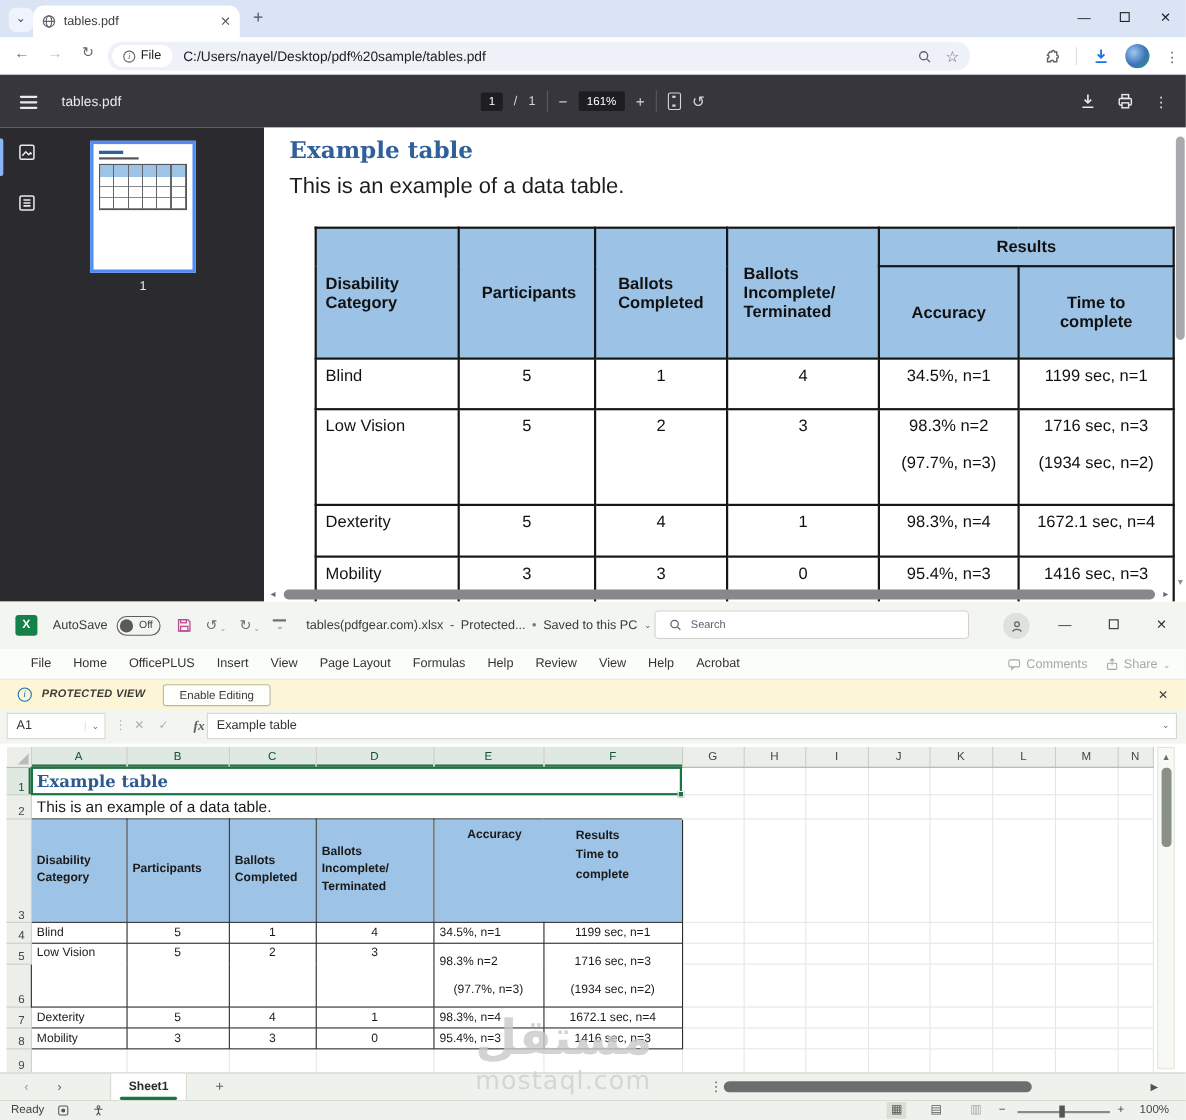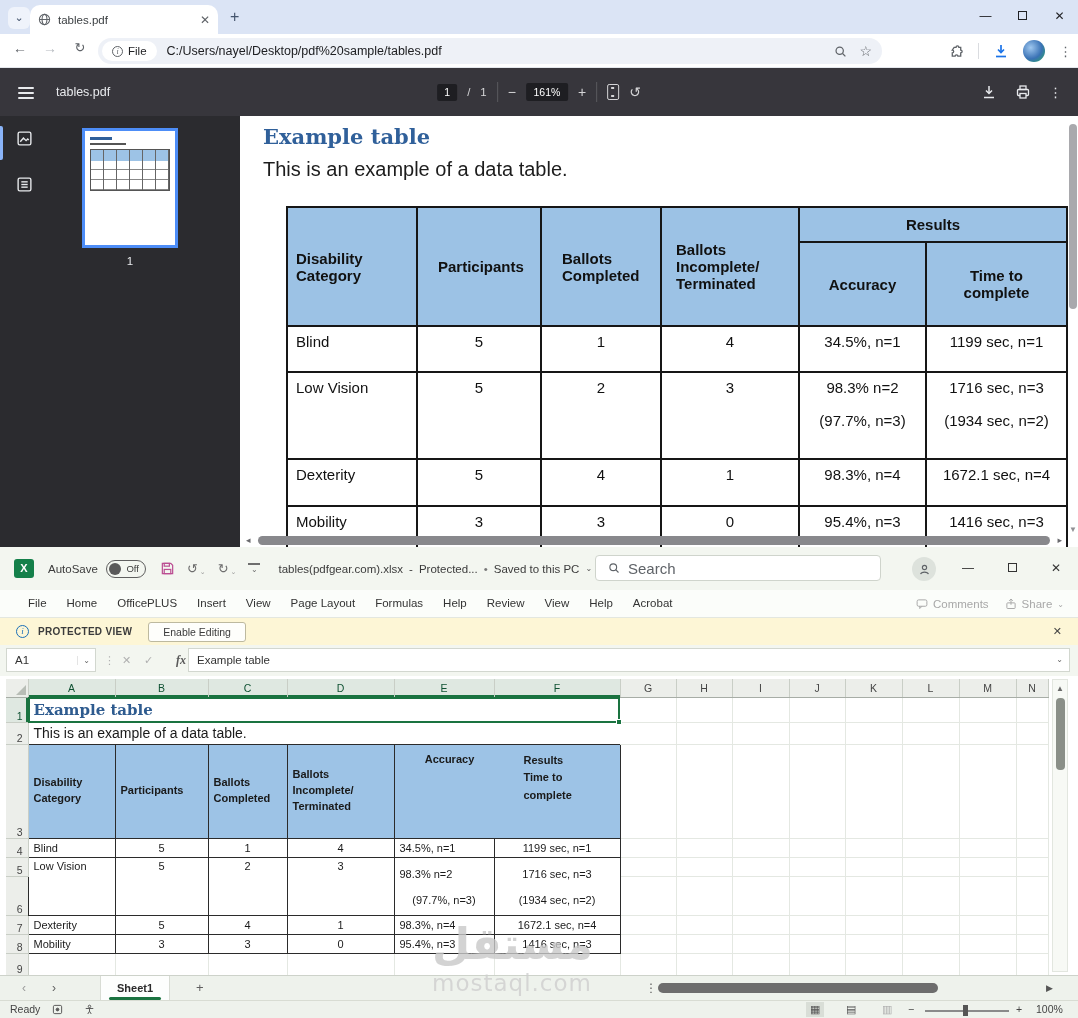--- a/index.html
+++ b/index.html
@@ -101,42 +101,42 @@
   .knob { position:absolute; left:2px; top:2px; width:12px; height:12px; border-radius:50%; background:#5a5a5a; }
   .toggle span { position:absolute; right:6px; top:2px; }
   .qat { display:flex; align-items:center; gap:12px; margin-left:14px; color:#6e6e6e; }
   .undo-g { display:flex; align-items:flex-end; gap:2px; font-size:13px; }
   .undo-g .chev { font-size:7px; color:#9a9a9a; }
   .custom-ic { width:12px; border-top:2px solid #6e6e6e; font-size:8px; text-align:center; color:#6e6e6e; line-height:8px; padding-top:1px; }
   .xl-doc { display:flex; align-items:center; gap:6px; margin-left:18px; white-space:nowrap; }
   .xl-doc .chev { font-size:8px; color:#555; }
   .xl-search { position:absolute; left:595px; top:8px; width:286px; height:26px; background:#fff;
                border:1px solid #cfd4cc; border-radius:4px; display:flex; align-items:center; gap:8px;
-               padding-left:12px; color:#5f6368; font-size:15px; }
+               padding-left:12px; color:#5f6368; font-size:10px; }
   .xl-person { position:absolute; left:912px; top:10px; width:24px; height:24px; border-radius:50%;
                background:#dde2dc; display:flex; align-items:center; justify-content:center; color:#5f6368; }
   .xl-winbtns { position:absolute; right:0; top:0; height:43px; display:flex; }
   .xl-winbtn { width:44px; text-align:center; line-height:43px; font-size:12px; color:#333; }
   .xl-winbtn.sq span { display:inline-block; width:9px; height:9px; border:1.2px solid #333; }
 
   .xl-tabs { position:absolute; top:43px; left:0; right:0; height:28px; background:#fbfdfa;
              border-bottom:1px solid #e3e7e0; display:flex; align-items:center; padding-left:18px;
              font-size:11.5px; color:#333; }
   .xl-tabs .rtab { padding:0 10px; line-height:27px; }
   .xl-tabs-right { position:absolute; right:14px; top:0; height:28px; display:flex; align-items:center;
                    gap:16px; color:#a8a8a8; }
   .rt-ic { display:flex; align-items:center; gap:5px; }
   .rt-ic .chev { font-size:8px; }
 
   .xl-protect { position:absolute; top:71px; left:0; right:0; height:27px; background:#fdf6d6;
                 display:flex; align-items:center; font-size:10.5px; color:#3b3b3b; }
   .pinfo { width:13px; height:13px; border:1.3px solid #1b6fb8; border-radius:50%; color:#1b6fb8;
            font-size:9px; line-height:11px; text-align:center; font-family:"Liberation Serif",serif; font-style:italic;
            margin-left:16px; }
-  .plabel { font-weight:bold; font-size:10px; letter-spacing:.3px; margin-left:9px; }
+  .plabel { font-weight:bold; font-size:10px; letter-spacing:.3px; margin-left:9px;font-style:italic; }
   .pmsg { margin-left:14px; text-decoration:underline; }
   .pbtn { margin-left:16px; padding:3px 14px; background:#fefefb; border:1px solid #bdb99f; border-radius:3px; }
   .pclose { position:absolute; right:16px; font-size:11px; color:#444; }
 
   .xl-formula { position:absolute; top:98px; left:0; right:0; height:31px; background:#f3f6f0; }
   .namebox { position:absolute; left:6px; top:3px; width:90px; height:24px; background:#fff;
              border:1px solid #d2d7cf; display:flex; align-items:center; font-size:11.5px; color:#333; }
   .namebox .nb-val { flex:1; padding-left:8px; }
   .namebox .chev { font-size:8px; color:#666; padding:0 5px; border-left:1px solid #e4e4e4; }
   .fx-ic { position:absolute; top:0; line-height:31px; color:#b0b0b0; font-size:11px; }

